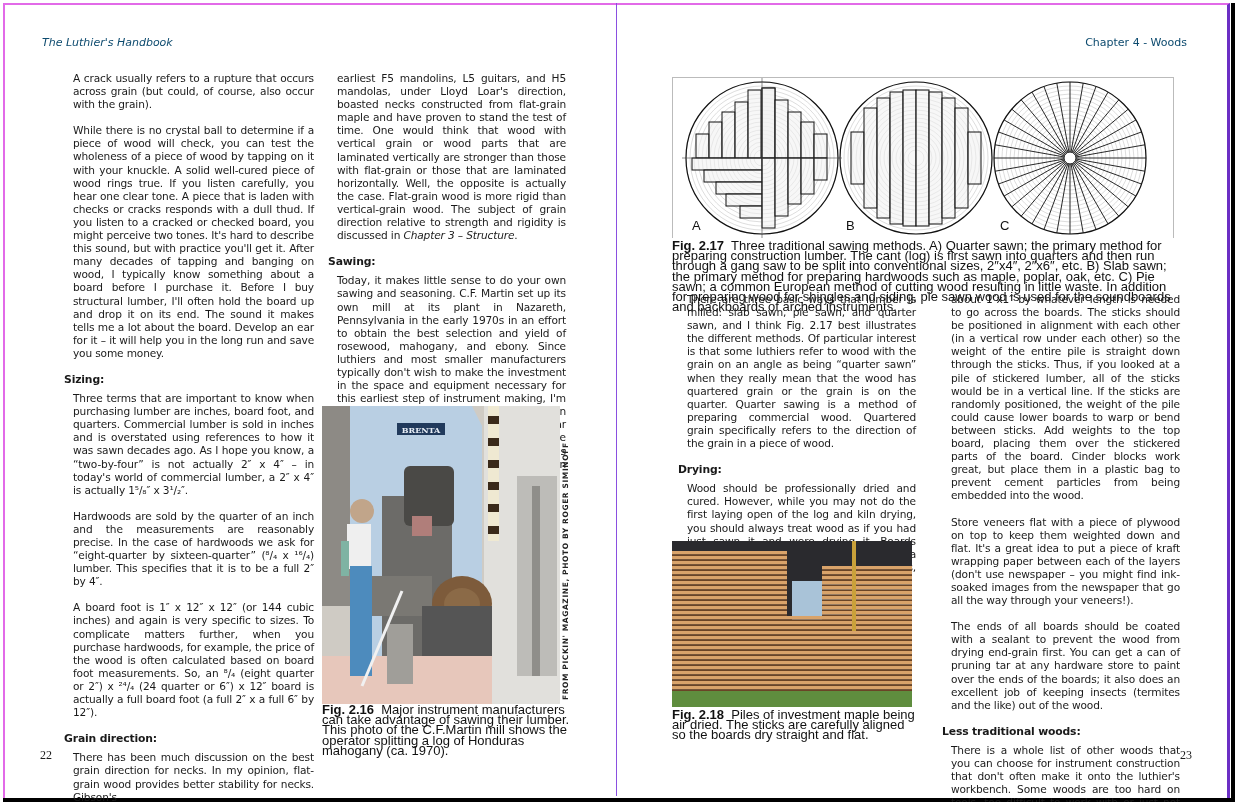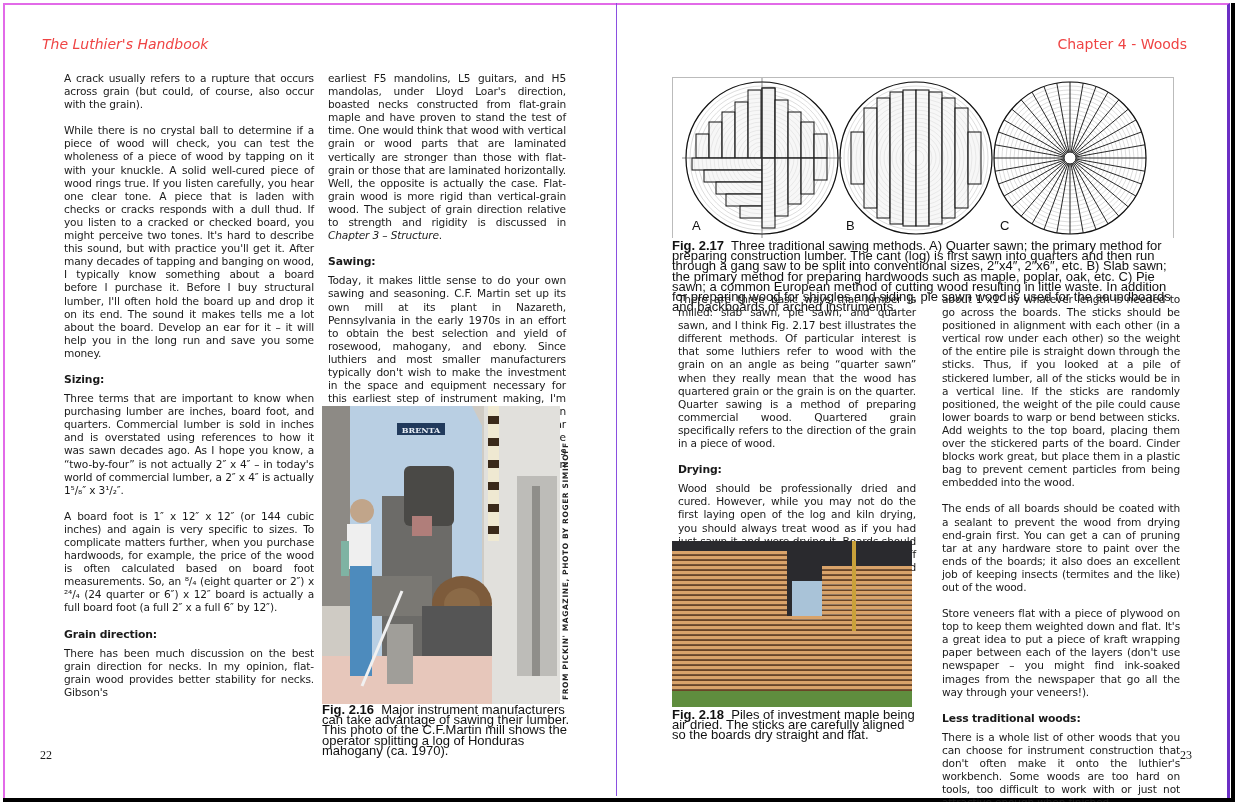--- a/index.html
+++ b/index.html
@@ -4,25 +4,25 @@
 <style>
   html,body{margin:0;padding:0;background:#fff;}
   body{width:1235px;height:802px;position:relative;overflow:hidden;font-family:"DejaVu Sans",sans-serif;color:#1a1a1a;}
   .spread{position:absolute;left:0;top:0;width:1235px;height:802px;}
   .page{position:absolute;top:3px;height:793px;background:#fff;}
   .page.left{left:3px;width:613px;border-top:2px solid #e26ae8;border-left:2px solid #e26ae8;border-bottom:2px solid #e26ae8;}
   .page.right{left:617px;width:610px;border-top:2px solid #e26ae8;border-right:3px solid #6b2fc4;border-bottom:2px solid #e26ae8;}
   .gutter{position:absolute;left:616px;top:3px;width:1px;height:793px;background:#8a4fe0;}
   .shadow-r{position:absolute;left:1231px;top:3px;width:4px;height:799px;background:#000;}
   .shadow-b{position:absolute;left:3px;top:798px;width:1232px;height:4px;background:#000;}
-  .running-head{position:absolute;top:36px;font-size:14px;color:#ef4444;}
+  .running-head{position:absolute;top:36px;font-size:11px;color:#0c4a6e;}
   .rh-left{left:42px;font-style:italic;}
   .rh-right{right:48px;}
   .col{position:absolute;font-size:10.6px;line-height:13.1px;text-align:justify;letter-spacing:-0.15px;}
-  .col p{margin:0 0 13px 6px;}
+  .col p{margin:0 0 13px 15px;}
   .col h4{margin:6px;font-size:10.8px;font-weight:bold;line-height:13.1px;}
   .col em{font-style:italic;}
   .c1{left:58px;top:72px;width:256px;}
   .c2{left:322px;top:72px;width:244px;}
   .c3{left:672px;top:293px;width:244px;}
   .c4{left:936px;top:293px;width:244px;}
   .photo{position:absolute;overflow:hidden;}
   .fig216{left:322px;top:406px;width:238px;height:298px;background:#5eead4;}
   .fig218{left:672px;top:541px;width:240px;height:166px;background:#c58a54;}
   .credit{position:absolute;left:561px;top:510px;width:10px;height:190px;font-size:7.5px;font-weight:bold;letter-spacing:0.6px;writing-mode:vertical-rl;transform:rotate(180deg);white-space:nowrap;color:#222;}
@@ -47,20 +47,21 @@
   <div class="shadow-b"></div>
 
   <div class="running-head rh-left">The Luthier's Handbook</div>
   <div class="running-head rh-right">Chapter 4 - Woods</div>
 
   <div class="col c1">
     <p>A crack usually refers to a rupture that occurs across grain (but could, of course, also occur with the grain).</p>
     <p>While there is no crystal ball to determine if a piece of wood will check, you can test the wholeness of a piece of wood by tapping on it with your knuckle. A solid well-cured piece of wood rings true. If you listen carefully, you hear one clear tone. A piece that is laden with checks or cracks responds with a dull thud. If you listen to a cracked or checked board, you might perceive two tones. It's hard to describe this sound, but with practice you'll get it. After many decades of tapping and banging on wood, I typically know something about a board before I purchase it. Before I buy structural lumber, I'll often hold the board up and drop it on its end. The sound it makes tells me a lot about the board. Develop an ear for it – it will help you in the long run and save you some money.</p>
     <h4>Sizing:</h4>
     <p>Three terms that are important to know when purchasing lumber are inches, board foot, and quarters. Commercial lumber is sold in inches and is overstated using references to how it was sawn decades ago. As I hope you know, a “two-by-four” is not actually 2″ x 4″ – in today's world of commercial lumber, a 2″ x 4″ is actually 1⁵/₈″ x 3¹/₂″.</p>
+    <p>Hardwoods are sold by the quarter of an inch and the measurements are reasonably precise. In the case of hardwoods we ask for “eight-quarter by sixteen-quarter” (⁸/₄ x ¹⁶/₄) lumber. This specifies that it is to be a full 2″ by 4″.</p>
     <p>A board foot is 1″ x 12″ x 12″ (or 144 cubic inches) and again is very specific to sizes. To complicate matters further, when you purchase hardwoods, for example, the price of the wood is often calculated based on board foot measurements. So, an ⁸/₄ (eight quarter or 2″) x ²⁴/₄ (24 quarter or 6″) x 12″ board is actually a full board foot (a full 2″ x a full 6″ by 12″).</p>
     <h4>Grain direction:</h4>
     <p>There has been much discussion on the best grain direction for necks. In my opinion, flat-grain wood provides better stability for necks. Gibson's</p>
   </div>
 
   <div class="col c2">
     <p><span>earliest F5 mandolins, L5 guitars, and H5 mandolas, under Lloyd Loar's direction, boasted necks constructed from flat-grain maple and have proven to stand the test of time. One would think that wood with vertical grain or wood parts that are laminated vertically are stronger than those with flat-grain or those that are laminated horizontally. Well, the opposite is actually the case. Flat-grain wood is more rigid than vertical-grain wood. The subject of grain direction relative to strength and rigidity is discussed in </span><em>Chapter 3 – Structure</em><span>.</span></p>
     <h4>Sawing:</h4>
     <p>Today, it makes little sense to do your own sawing and seasoning. C.F. Martin set up its own mill at its plant in Nazareth, Pennsylvania in the early 1970s in an effort to obtain the best selection and yield of rosewood, mahogany, and ebony. Since luthiers and most smaller manufacturers typically don't wish to make the investment in the space and equipment necessary for this earliest step of instrument making, I'm going to pass on delving into the subject in great depth. Today, most guitar manufacturers buy their wood presawn. The important thing to glean from this section is how the wood's grain is oriented based on the various sawing techniques.</p>
   </div>
@@ -366,20 +367,20 @@
           <rect x="150" y="78.5" width="90" height="1.5" fill="#6a4426"></rect>
         </g>
       <rect x="0" y="150" width="240" height="16" fill="#5f8d3e"></rect>
       <rect x="180" y="0" width="4" height="90" fill="#c9a13a"></rect>
     </svg>
   </div>
   <div class="caption cap218"><span class="label">Fig. 2.18</span>&nbsp; <span>Piles of investment maple being air dried. The sticks are carefully aligned so the boards dry straight and flat.</span></div>
 
   <div class="col c4">
     <p>about 1″x1″ by whatever length is needed to go across the boards. The sticks should be positioned in alignment with each other (in a vertical row under each other) so the weight of the entire pile is straight down through the sticks. Thus, if you looked at a pile of stickered lumber, all of the sticks would be in a vertical line. If the sticks are randomly positioned, the weight of the pile could cause lower boards to warp or bend between sticks. Add weights to the top board, placing them over the stickered parts of the board. Cinder blocks work great, but place them in a plastic bag to prevent cement particles from being embedded into the wood.</p>
+    <p>Store veneers flat with a piece of plywood on top to keep them weighted down and flat. It's a great idea to put a piece of kraft wrapping paper between each of the layers (don't use newspaper – you might find ink-soaked images from the newspaper that go all the way through your veneers!).</p>
     <p>The ends of all boards should be coated with a sealant to prevent the wood from drying end-grain first. You can get a can of pruning tar at any hardware store to paint over the ends of the boards; it also does an excellent job of keeping insects (termites and the like) out of the wood.</p>
-    <p>Store veneers flat with a piece of plywood on top to keep them weighted down and flat. It's a great idea to put a piece of kraft wrapping paper between each of the layers (don't use newspaper – you might find ink-soaked images from the newspaper that go all the way through your veneers!).</p>
     <h4>Less traditional woods:</h4>
     <p>There is a whole list of other woods that you can choose for instrument construction that don't often make it onto the luthier's workbench. Some woods are too hard on tools, too difficult to work with or just not attractive enough when finished.</p>
   </div>
 
   <div class="folio folio-r">23</div>
 </div>
 
 </body></html>

